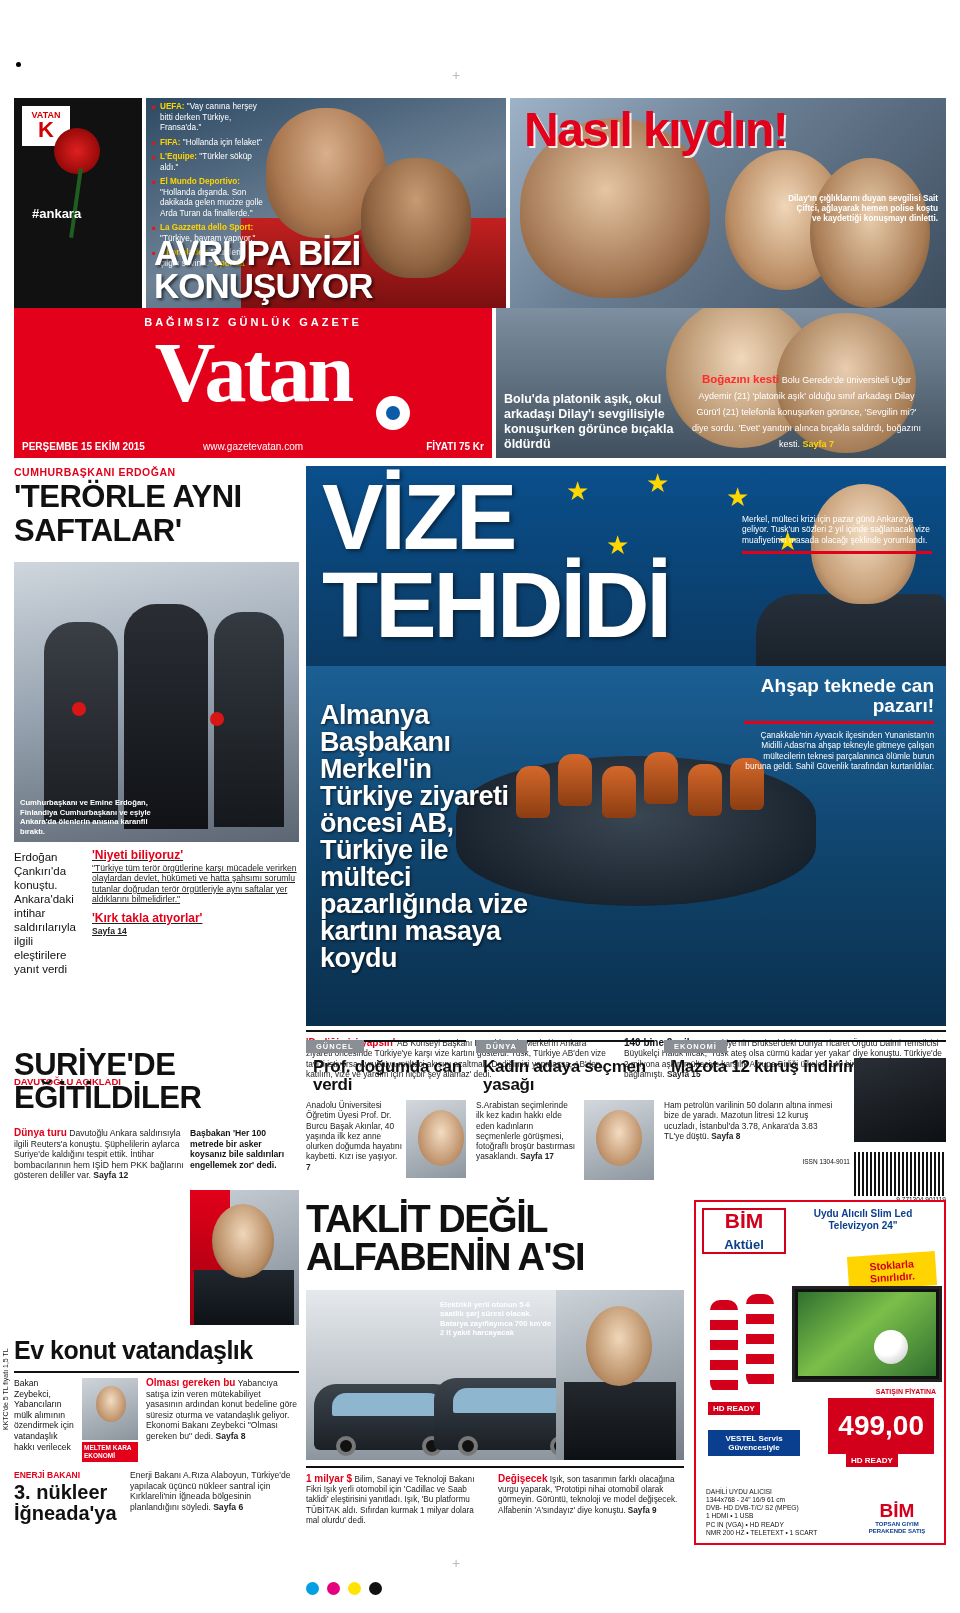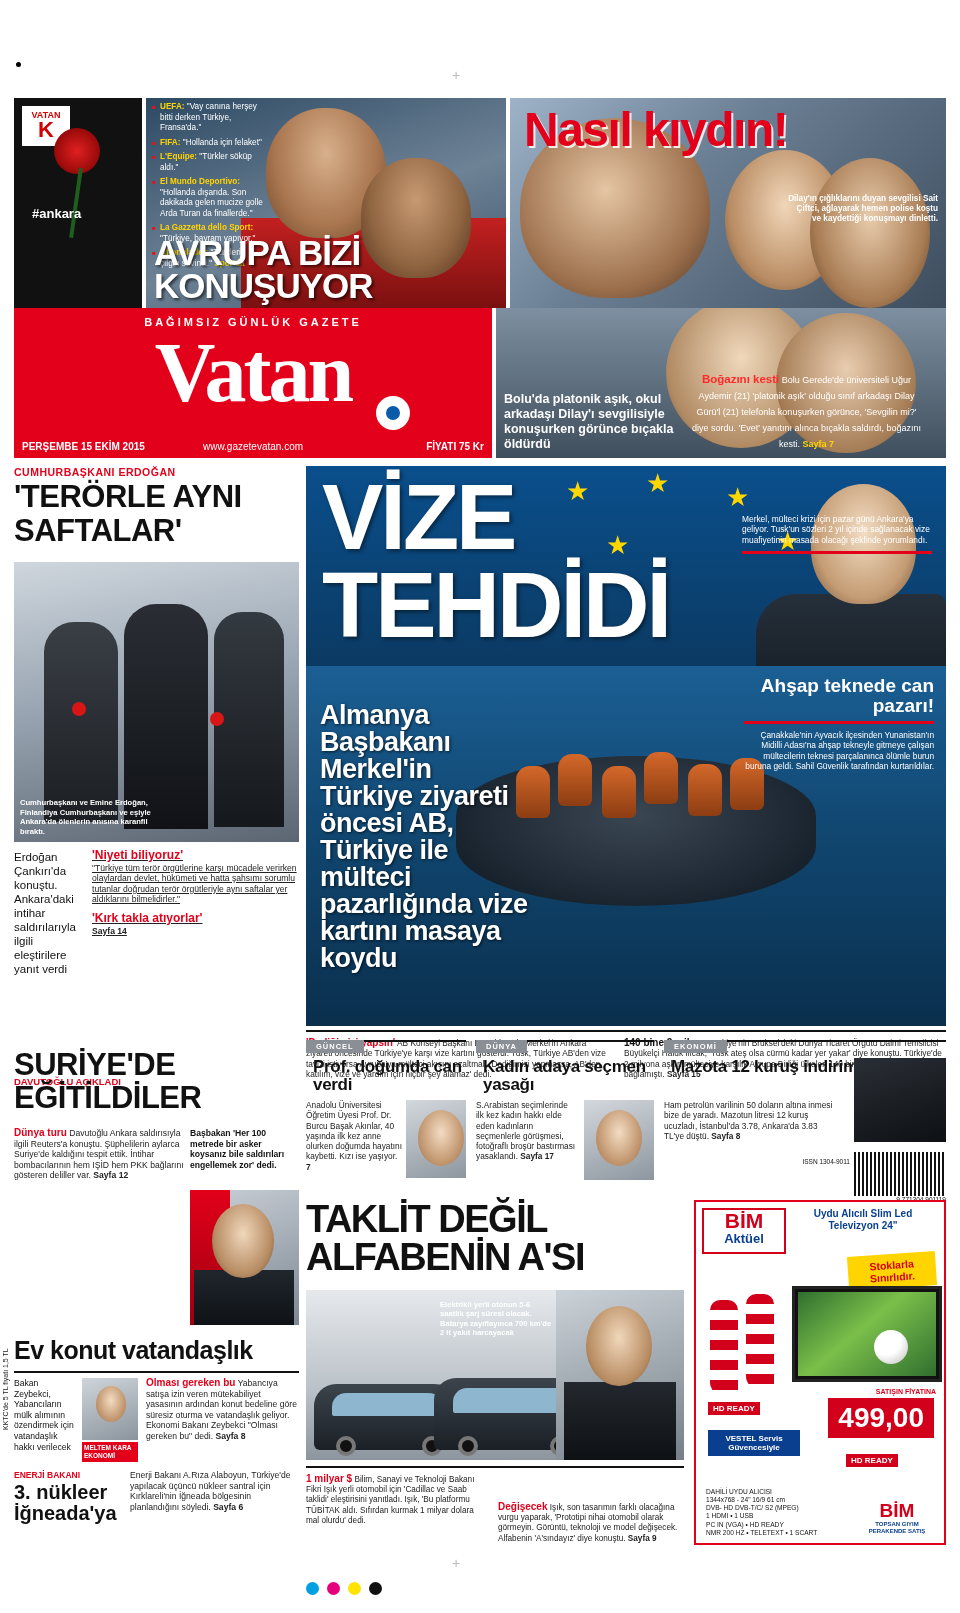--- a/index.html
+++ b/index.html
@@ -153,29 +153,29 @@
   .spk-photo .s { position: absolute; left: 8px; top: 92px; width: 112px; height: 78px; background: linear-gradient(180deg,#23282e,#0e1114); }
   .taklit-note { position: absolute; left: 440px; top: 1300px; width: 112px; font-size: 7.6px; line-height: 9.4px; color: #fff; background: rgba(0,0,0,.0); font-weight: bold; }
   .taklit-foot { position: absolute; left: 306px; top: 1466px; width: 378px; border-top: 2px solid #111; padding-top: 5px; }
   .tf-col { position: absolute; top: 6px; font-size: 8.2px; line-height: 10.2px; color: #222; }
   .tf-col b.red { color: #e2001a; font-size: 10px; }
 
   
   .bim { position: absolute; left: 694px; top: 1200px; width: 252px; height: 345px; background: #fff; border: 2px solid #e2001a; overflow: hidden; }
   .bim-logo { position: absolute; left: 6px; top: 6px; width: 84px; height: 46px; background: #fff; border: 2px solid #d3001b; }
   .bim-logo .b1 { color: #d3001b; font-weight: bold; font-size: 21px; text-align: center; line-height: 22px; }
-  .bim-logo .b2 { color: #0a3f8f; font-weight: bold; font-size: 13px; text-align: center; line-height: 13px; }
+  .bim-logo .b2 { color: #0a3f8f; font-weight: bold; font-size: 13px; text-align: center; line-height: 13px; margin-top: 6px; }
   .bim-top-right { position: absolute; right: 6px; top: 6px; width: 150px; color: #0a3f8f; font-size: 10px; font-weight: bold; text-align: center; line-height: 12px; }
   .bim-stok { position: absolute; right: 8px; top: 52px; width: 88px; background: #ffd400; color: #d3001b; font-size: 10.5px; font-weight: bold; text-align: center; padding: 5px 2px; line-height: 12px; transform: rotate(-4deg); }
   .bim-tv { position: absolute; left: 96px; top: 84px; width: 150px; height: 96px; background: #111; border: 3px solid #222; }
   .bim-tv .scr { position: absolute; inset: 3px; background: linear-gradient(140deg,#2f6f2f 0%, #7bbf4a 45%, #2f6f2f 100%); }
   .bim-ball { position: absolute; left: 178px; top: 128px; width: 34px; height: 34px; border-radius: 50%; background: radial-gradient(circle at 35% 30%, #fff 0 45%, #bbb 100%); }
   .bim-socks { position: absolute; left: 10px; top: 92px; width: 86px; height: 110px; }
   .bim-socks .sk { position: absolute; width: 28px; height: 96px; background: repeating-linear-gradient(180deg,#d3001b 0 10px,#fff 10px 20px); border-radius: 10px 10px 4px 14px; }
-  .bim-price { position: absolute; right: 10px; top: 196px; background: #d3001b; color: #fff; font-size: 28px; font-weight: bold; padding: 4px 10px; }
+  .bim-price { position: absolute; right: 10px; top: 196px; background: #d3001b; color: #fff; font-size: 28px; font-weight: bold; padding: 12px 10px; }
   .bim-hdready { position: absolute; left: 12px; top: 200px; background: #d3001b; color: #fff; font-size: 8px; font-weight: bold; padding: 2px 5px; }
   .bim-hdready2 { position: absolute; left: 150px; top: 252px; background: #d3001b; color: #fff; font-size: 8px; font-weight: bold; padding: 2px 5px; }
   .bim-vestel { position: absolute; left: 12px; top: 228px; width: 92px; background: #0a3f8f; color: #fff; font-size: 8px; font-weight: bold; text-align: center; padding: 4px 2px; line-height: 9px; }
   .bim-specs { position: absolute; left: 10px; bottom: 6px; width: 150px; font-size: 6.6px; line-height: 8.2px; color: #111; }
   .bim-bottom-logo { position: absolute; right: 8px; bottom: 8px; width: 78px; text-align: center; }
   .bim-bottom-logo .bb { color: #d3001b; font-weight: bold; font-size: 19px; line-height: 20px; }
   .bim-bottom-logo .bs { color: #0a3f8f; font-size: 6px; font-weight: bold; line-height: 7px; }
   .bim-banner { position: absolute; right: 8px; top: 186px; font-size: 7px; color: #d3001b; font-weight: bold; }
 
   
@@ -400,21 +400,21 @@
   <div class="taklit-note">Elektrikli yerli otonun 5-6 saatlik şarj süresi olacak. Batarya zayıflayınca 700 km'de 2 lt yakıt harcayacak</div>
   <div class="spk-photo">
     <div class="s"></div>
     <div class="f"></div>
   </div>
   <div class="taklit-foot">
     <div class="tf-col" style="left:0;width:180px;">
       <b class="red">1 milyar $</b>
       <span>Bilim, Sanayi ve Teknoloji Bakanı Fikri Işık yerli otomobil için 'Cadillac ve Saab taklidi' eleştirisini yanıtladı. Işık, 'Bu platformu TÜBİTAK aldı. Sıfırdan kurmak 1 milyar dolara mal olurdu' dedi.</span>
     </div>
-    <div class="tf-col" style="left:192px;width:186px;margin-top:28px;">
+    <div class="tf-col" style="left:192px;width:186px;">
       <b class="red">Değişecek</b>
       <span>Işık, son tasarımın farklı olacağına vurgu yaparak, 'Prototipi nihai otomobil olarak görmeyin. Görüntü, teknoloji ve model değişecek. Alfabenin 'A'sındayız' diye konuştu.</span>
       <b>Sayfa 9</b>
     </div>
   </div>
 
   <div class="bim">
     <div class="bim-logo">
       <div class="b1">BİM</div>
       <div class="b2">Aktüel</div>

